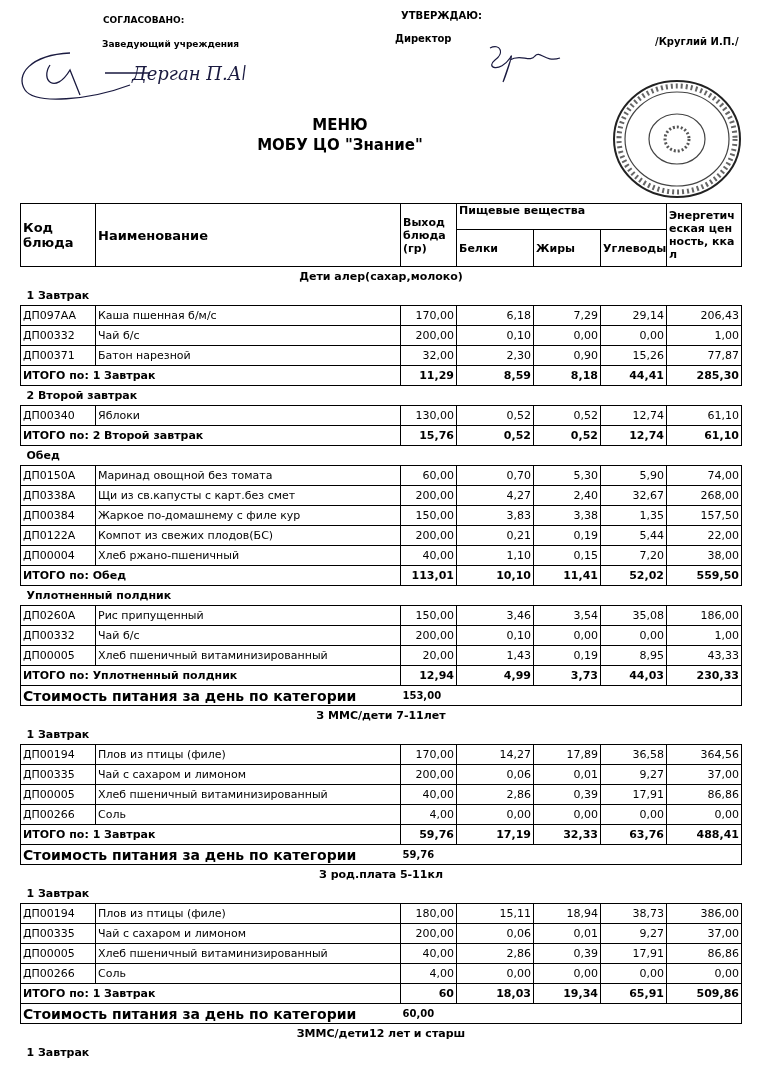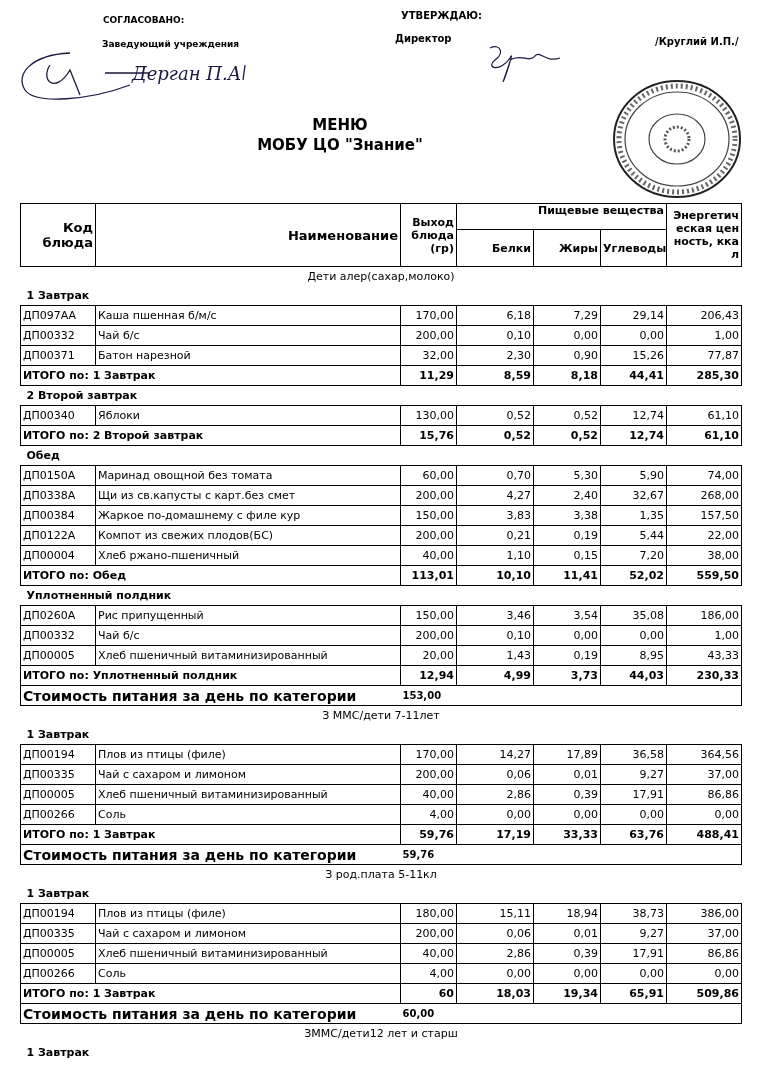--- a/index.html
+++ b/index.html
@@ -12,22 +12,22 @@
   .agreed-title { left: 103px; top: 15px; font-size: 9px; font-weight: bold; }
   .agreed-role { left: 75px; top: 39px; font-size: 9px; font-weight: bold; margin-left: 27px; }
   .title-block { left: 170px; width: 340px; top: 90px; text-align: center; font-size: 15px; font-weight: bold; line-height: 20px; margin-top: 25px; }
   .stamp { left: 611px; top: 78px; width: 132px; height: 122px; }
   .sig1 { left: 10px; top: 35px; width: 250px; height: 75px; }
   .sig2 { left: 475px; top: 38px; width: 90px; height: 45px; }
 
   table.menu { position: absolute; left: 20px; top: 203px; width: 721px; border-collapse: collapse; table-layout: fixed; font-size: 11px; }
   table.menu td { border: 1px solid #000; padding: 0 2px; height: 19px; overflow: hidden; white-space: nowrap; }
   table.menu td.num { text-align: right; }
-  table.menu .hdr td { font-weight: bold; text-align: right; white-space: normal; }
-  .cat-row td { border: none !important; text-align: center; font-size: 11px; font-weight: normal; height: 20px; }
+  table.menu .hdr td { font-weight: bold; text-align: left; white-space: normal; }
+  .cat-row td { border: none !important; text-align: center; font-size: 11px; font-weight: bold; height: 20px; }
   .meal-row td { border: none !important; font-weight: bold; font-size: 11px; padding-left: 6px !important; height: 19px; }
   .total-row td { font-weight: bold; margin-top: 44px; }
   .cost-row td { font-weight: bold; font-size: 14px; height: 20px; }
   .cost-row td.cost-val { font-size: 10px; }
 </style>
 </head>
 <body>
 
 <div class="abs approve-title">УТВЕРЖДАЮ:</div>
 <div class="abs approve-role">Директор</div>
@@ -279,21 +279,21 @@
         <td class="num">4,00</td>
         <td class="num">0,00</td>
         <td class="num">0,00</td>
         <td class="num">0,00</td>
         <td class="num">0,00</td>
       </tr>
       <tr class="total-row">
         <td colspan="2">ИТОГО по: 1 Завтрак</td>
         <td class="num">59,76</td>
         <td class="num">17,19</td>
-        <td class="num">33,33</td>
+        <td class="num">32,33</td>
         <td class="num">63,76</td>
         <td class="num">488,41</td>
       </tr>
       <tr class="cost-row">
         <td colspan="2" style="border-right: none;">Стоимость питания за день по категории</td>
         <td colspan="5" class="cost-val" style="border-left: none;">59,76</td>
       </tr>
       <tr class="cat-row">
         <td colspan="7">З род.плата 5-11кл</td>
       </tr>

